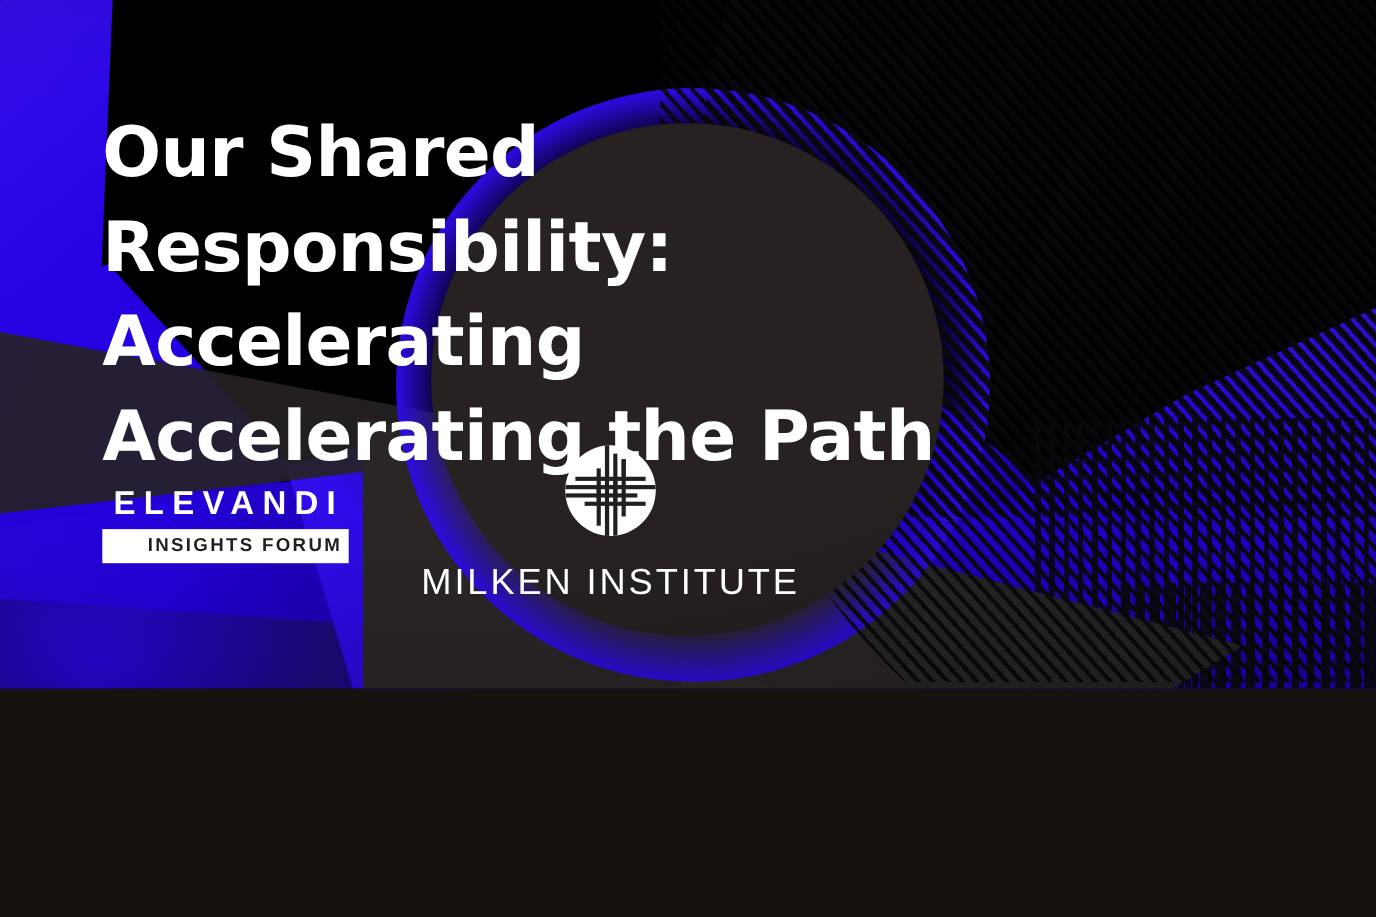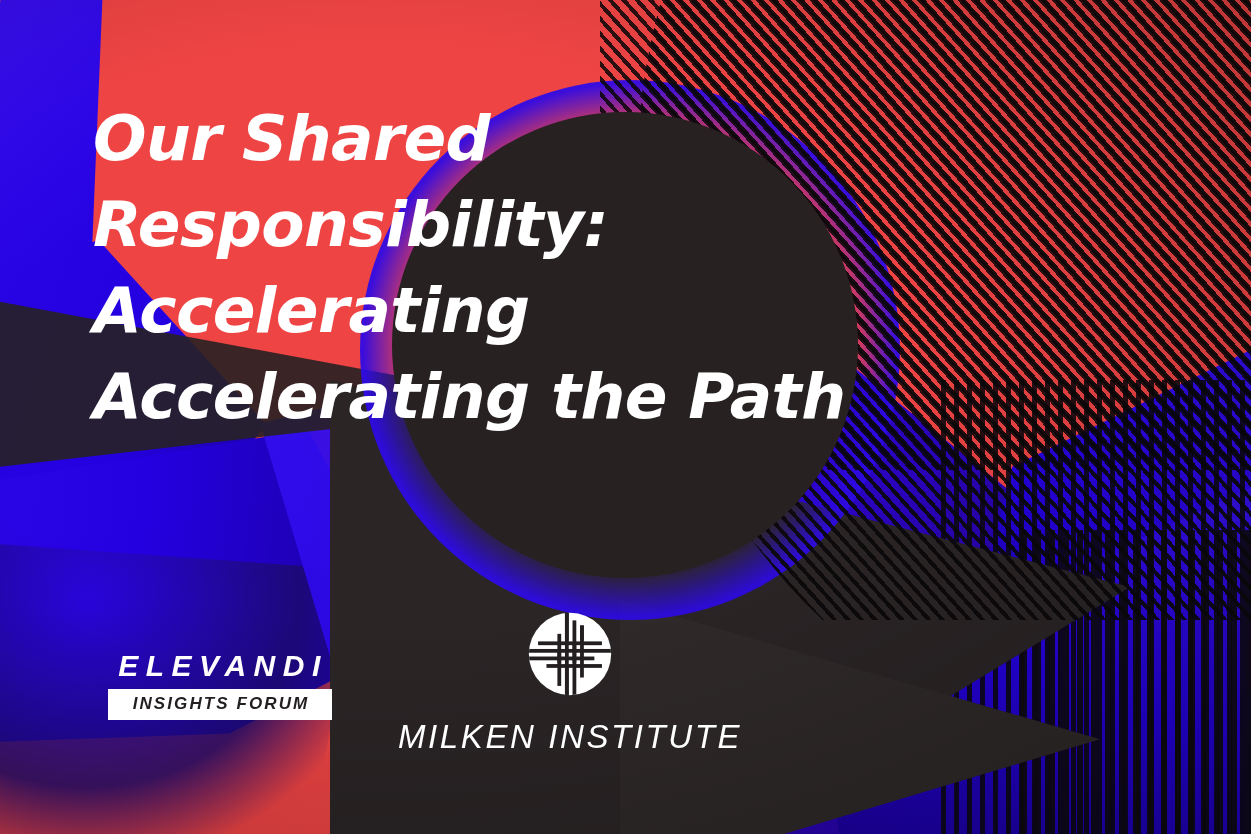--- a/index.html
+++ b/index.html
@@ -3,25 +3,24 @@
 <meta charset="utf-8">
 <style>
   html, body {
     margin: 0;
     padding: 0;
     background: #15110f;
   }
   #stage {
     position: relative;
     width: 1251px;
-    height: 834px;
+    height: 626px;
     overflow: hidden;
-    background: #ef4444;
+    background: #000000;
     font-family: "Liberation Sans", sans-serif;
-    font-style: italic;
   }
 
   
   .bg-layer {
     position: absolute;
     inset: 0;
     pointer-events: none;
   }
 
   
@@ -194,21 +193,21 @@
     font-family: "DejaVu Sans", sans-serif;
     font-weight: bold;
     font-size: 63px;
     line-height: 86px;
     letter-spacing: -0.6px;
   }
   .title .line { display: block; white-space: nowrap; }
 
   .logos {
     position: absolute;
-    left: 108px;
+    left: 93px;
     bottom: 78px;
     display: flex;
     align-items: center;
     gap: 66px;
   }
 
   
   .elevandi { width: 224px; }
   .elevandi-word {
     color: #ffffff;
@@ -222,21 +221,21 @@
   }
   .elevandi-bar {
     margin-top: 6px;
     background: #ffffff;
     color: #231f20;
     font-family: "Liberation Sans", sans-serif;
     font-weight: bold;
     font-size: 17px;
     letter-spacing: 2.1px;
     line-height: 28px;
-    text-align: center;
+    text-align: right;
     padding: 1px 6px 2px 8px;
   }
 
   
   .milken { display: flex; align-items: center; gap: 22px; flex-direction: column; }
   .milken-mark { width: 84px; height: 84px; display: block; }
   .milken-word {
     color: #ffffff;
     font-family: "Liberation Sans", sans-serif;
     font-weight: normal;

